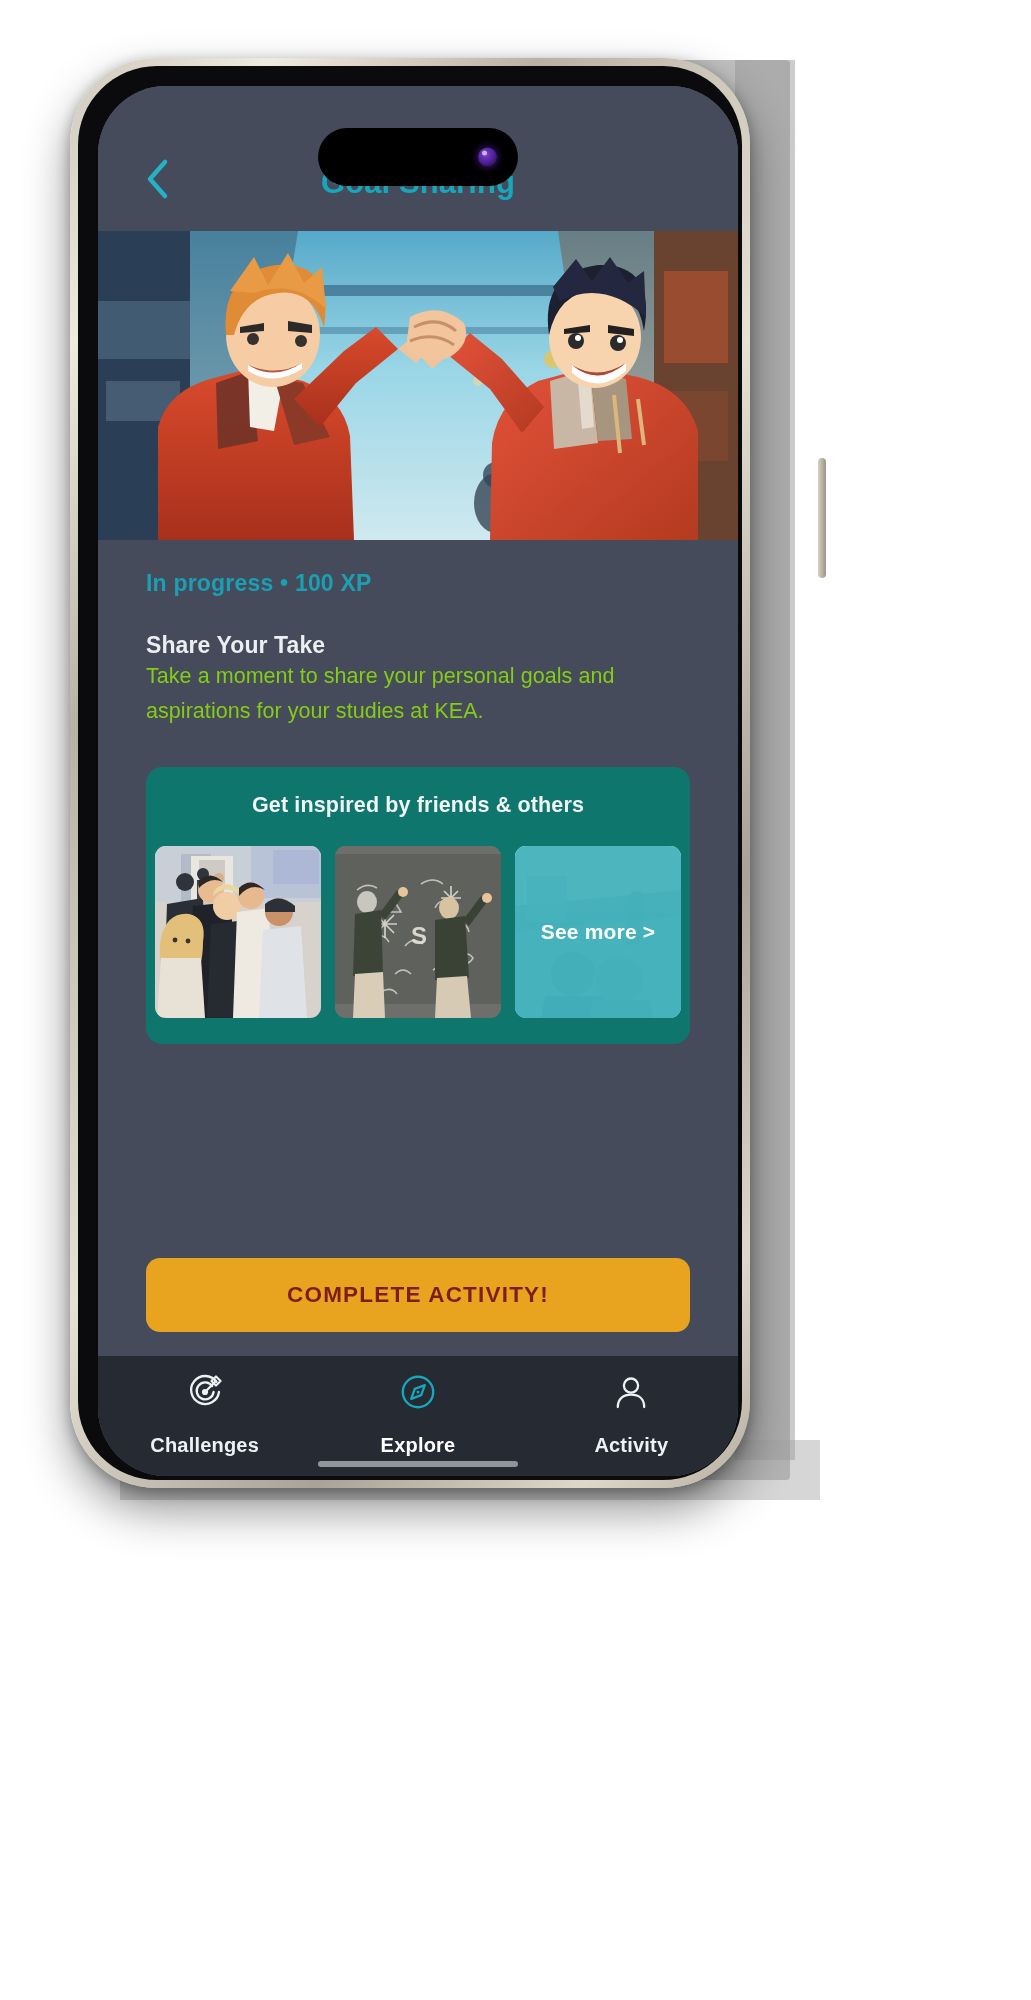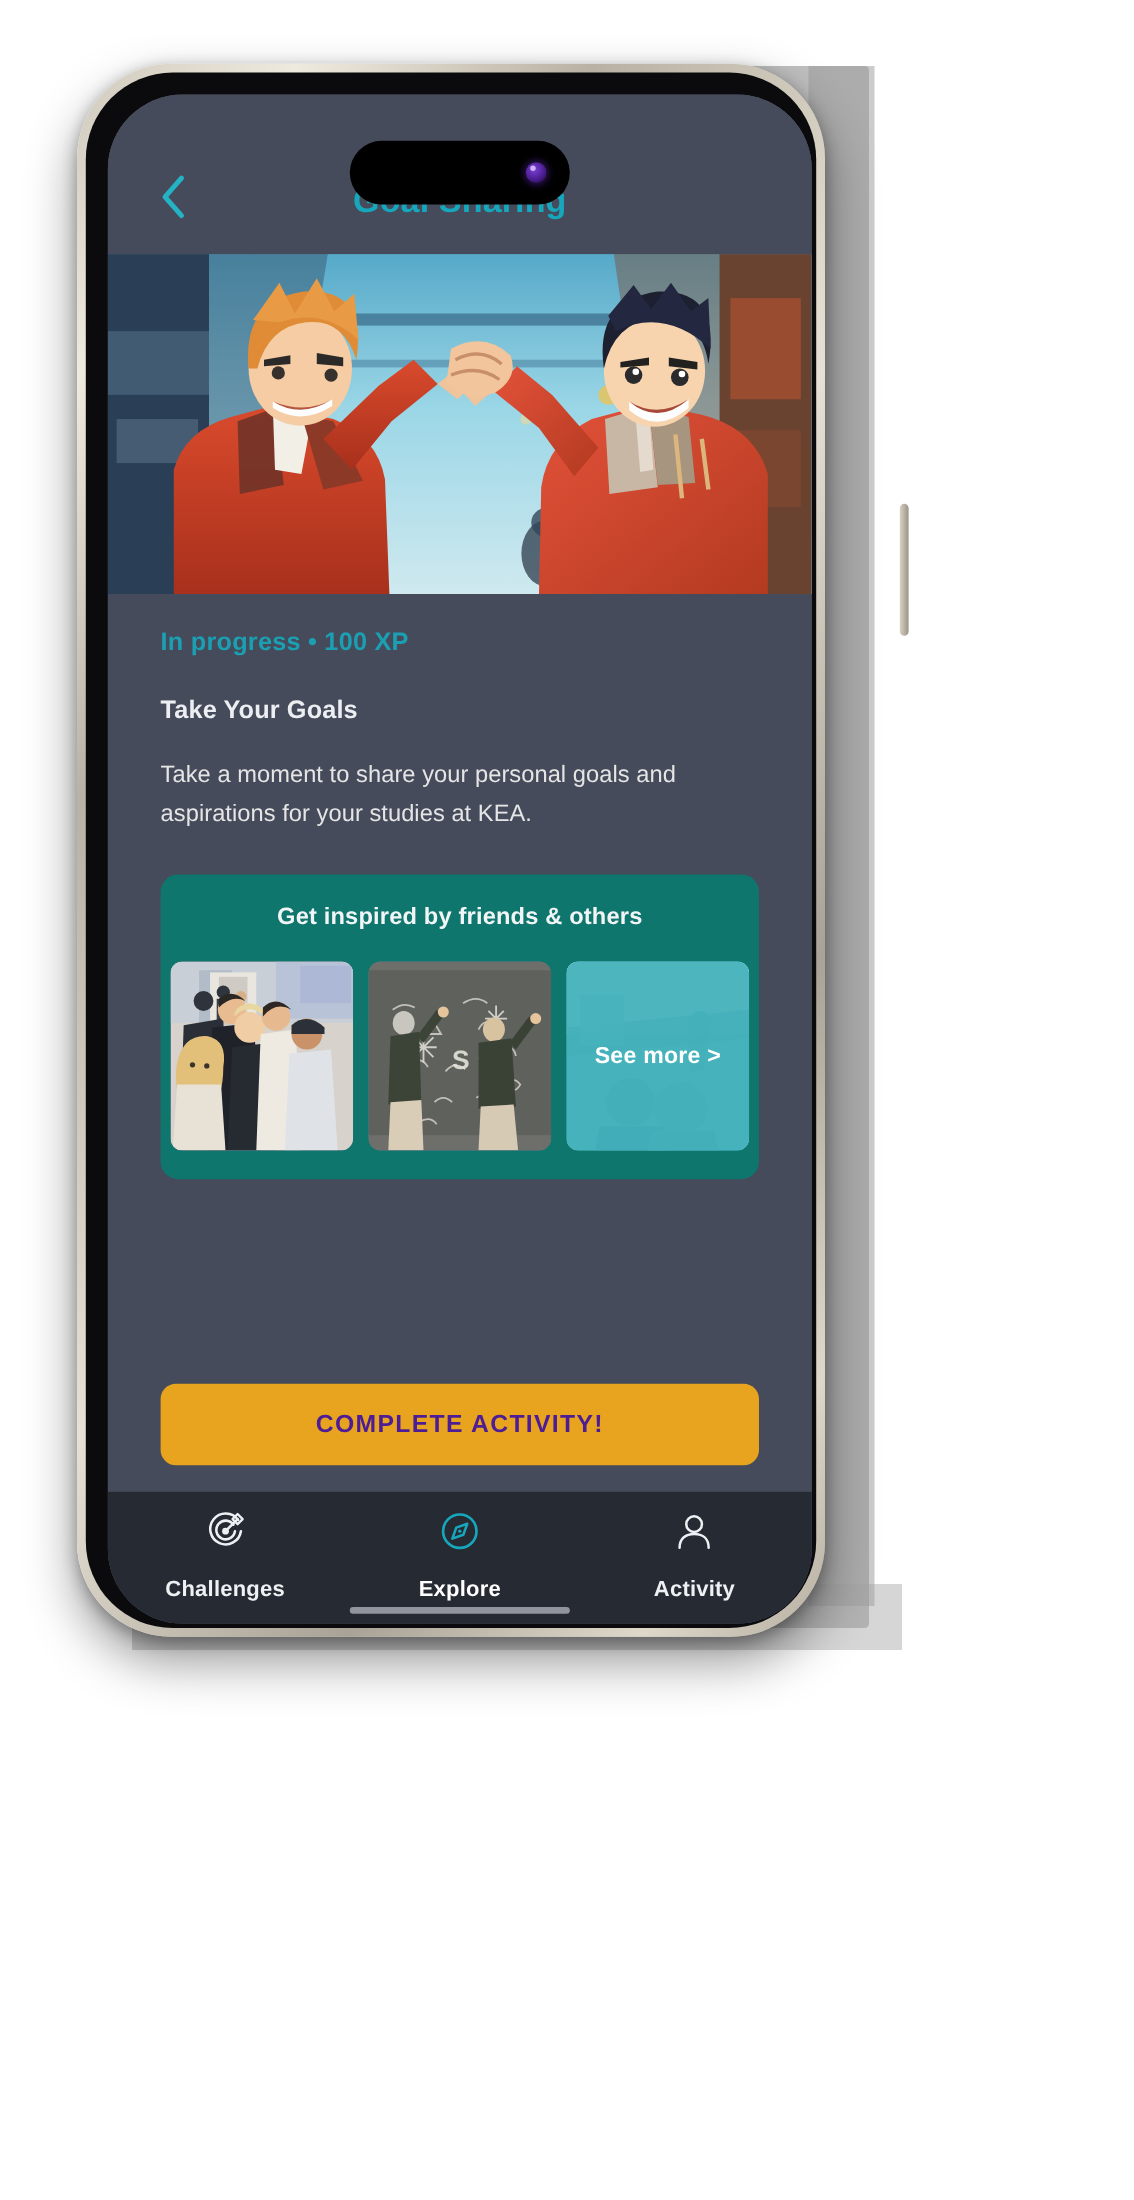--- a/index.html
+++ b/index.html
@@ -188,24 +188,23 @@
     letter-spacing: .2px;
   }
   .section-title {
     margin-top: 35px;
     font-size: 23px;
     font-weight: 700;
     color: #eceef2;
     letter-spacing: .1px;
   }
   .section-desc {
-    margin-top: 28px;
     font-size: 21.5px;
     line-height: 1.62;
-    color: #e5e5e5;
+    color: #84cc16;
     font-weight: 400;
     letter-spacing: .05px;
   }
 
   
   .inspire-card {
     margin-top: 38px;
     background: #0f766e;
     border-radius: 16px;
     padding: 26px 22px 26px;
@@ -257,21 +256,21 @@
     margin-top: auto;
     padding-bottom: 24px;
   }
   .cta-button {
     display: block;
     width: 100%;
     height: 74px;
     border: none;
     border-radius: 14px;
     background: #e8a41e;
-    color: #4c1d95;
+    color: #7f1d1d;
     font-family: "Liberation Sans", sans-serif;
     font-size: 22.5px;
     font-weight: 700;
     letter-spacing: 1.2px;
     cursor: pointer;
   }
 
   
   .bottom-nav {
     flex: 0 0 120px;
@@ -439,21 +438,21 @@
 
               <path d="M516 164 L522 222" stroke="#dcb67c" stroke-width="4" fill="none"></path>
               <path d="M540 168 L546 214" stroke="#dcb67c" stroke-width="4" fill="none"></path>
             </svg>
           </div>
 
           <div class="app-body">
 
             <div class="status-line">In progress • 100 XP</div>
 
-            <div class="section-title">Take Your Goals</div>
+            <div class="section-title">Share Your Take</div>
 
             <div class="section-desc">Take a moment to share your personal goals and aspirations for your studies at KEA.</div>
 
             <div class="inspire-card">
               <div class="inspire-title">Get inspired by friends &amp; others</div>
 
               <div class="thumb-row">
 
                 <div class="thumb">
                   <svg viewBox="0 0 166 172" preserveAspectRatio="xMidYMid slice">

